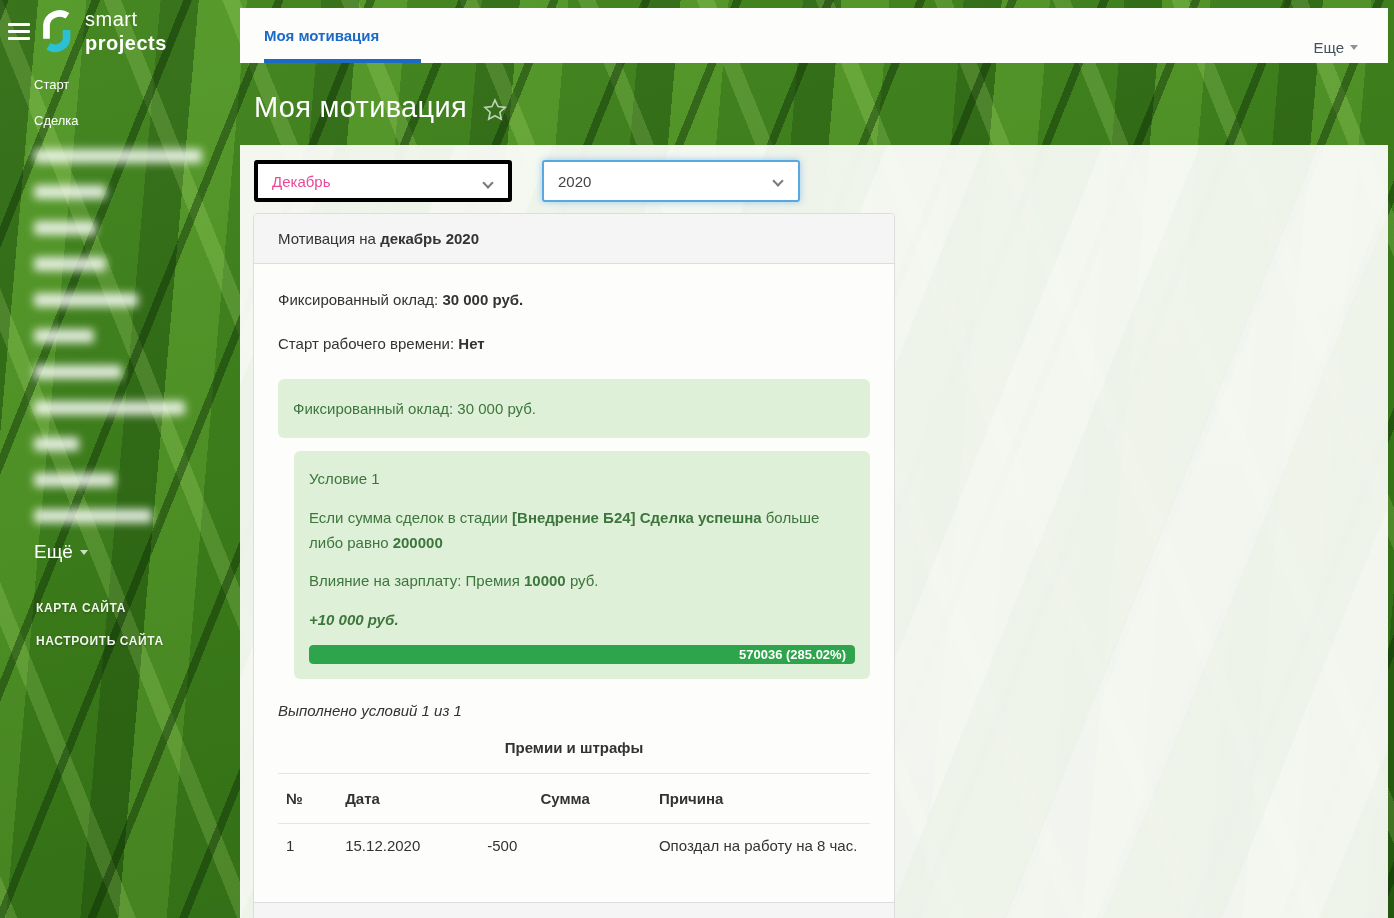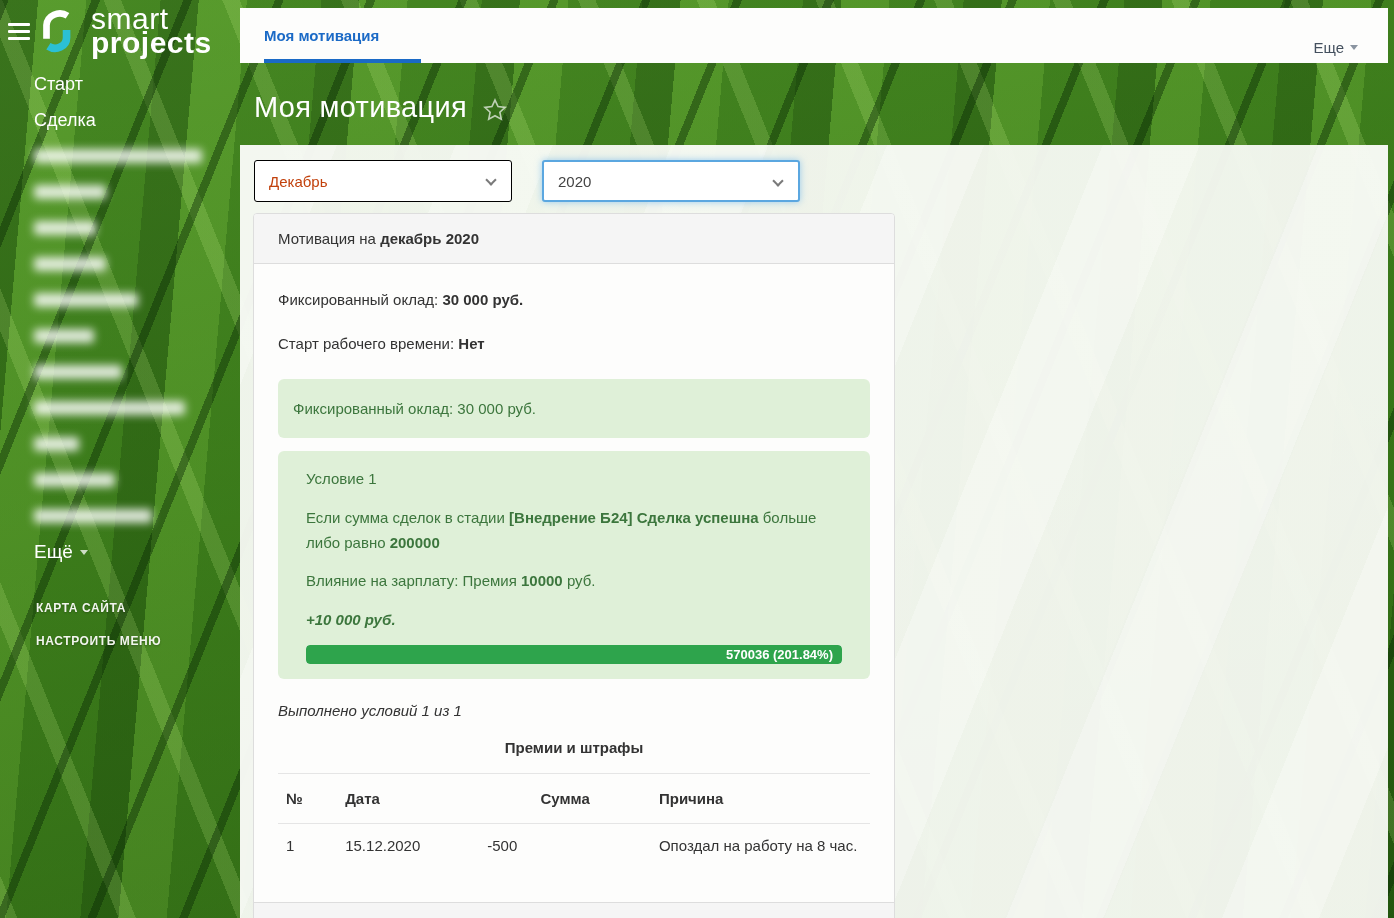--- a/index.html
+++ b/index.html
@@ -15,23 +15,23 @@
       repeating-linear-gradient(68deg, rgba(215,255,150,.16) 0 16px, transparent 16px 110px),
       repeating-linear-gradient(95deg, rgba(25,75,10,.45) 0 38px, rgba(95,165,48,.38) 38px 86px, rgba(50,115,22,.42) 86px 160px),
       linear-gradient(165deg, #55962c 0%, #417f1d 45%, #2c5f12 100%);
   }
 
   
   .sidebar { position: absolute; left: 0; top: 0; width: 240px; height: 100%; color: #fff; }
   .hamburger { position: absolute; left: 8px; top: 23px; width: 22px; height: 17px; cursor: pointer; }
   .hamburger span { display: block; height: 3px; background: #fff; margin-bottom: 4px; border-radius: 1px; }
   .logo { position: absolute; left: 36px; top: 7px; display: flex; align-items: center; }
-  .logo-text { margin-left: 13px; color: #fff; font-size: 30px; line-height: 24px; letter-spacing: .5px; }
+  .logo-text { margin-left: 7px; color: #fff; font-size: 20px; line-height: 24px; letter-spacing: .5px; }
   .menu { position: absolute; top: 66px; left: 34px; right: 16px; }
-  .menu-slot { height: 36px; display: flex; align-items: center; font-size: 18px; color: #fff; cursor: pointer; }
+  .menu-slot { height: 36px; display: flex; align-items: center; font-size: 13px; color: #fff; cursor: pointer; }
   .blur-bar { height: 14px; border-radius: 3px; background: rgba(255,255,255,.82); filter: blur(4px); }
   .menu-more { font-size: 19px; }
   .caret-down { display: inline-block; width: 0; height: 0; border-left: 4px solid transparent;
     border-right: 4px solid transparent; border-top: 5px solid rgba(255,255,255,.75); margin-left: 7px; }
   .sidebar-bottom { position: absolute; top: 592px; left: 36px; }
   .sidebar-bottom .blink { display: block; height: 33px; line-height: 33px; font-size: 12px; font-weight: bold;
     letter-spacing: .6px; color: #f2f5ee; text-shadow: 0 1px 2px rgba(0,0,0,.25); cursor: pointer; }
 
   
   .navbar { position: absolute; left: 240px; top: 8px; right: 6px; height: 55px; background: #fdfdfc; }
@@ -49,36 +49,36 @@
   .star { margin-left: 15px; margin-top: 4px; cursor: pointer; opacity: .85; }
 
   
   .content { position: absolute; left: 240px; top: 145px; right: 6px; bottom: 0;
     background: rgba(248,250,245,.96); }
   .content::before { content: ""; position: absolute; inset: 0; pointer-events: none; opacity: .4;
     background: repeating-linear-gradient(112deg, rgba(255,255,255,.5) 0 90px, rgba(226,234,220,.28) 90px 200px); }
   .content > * { position: relative; z-index: 1; }
 
   .filters { display: flex; gap: 30px; margin: 15px 0 0 14px; }
-  .select { width: 258px; height: 42px; background: #fff; border: 1px solid #000000; border-radius: 3px;
-    display: flex; align-items: center; padding-left: 14px; font-size: 15px; color: #c2410c; position: relative; cursor: pointer; }
+  .select { width: 258px; height: 42px; background: #fff; border: 4px solid #000000; border-radius: 3px;
+    display: flex; align-items: center; padding-left: 14px; font-size: 15px; color: #ec4899; position: relative; cursor: pointer; }
   .select .chev { position: absolute; right: 16px; top: 15px; width: 8px; height: 8px;
     border-right: 2px solid #7a7a7a; border-bottom: 2px solid #7a7a7a; transform: rotate(45deg); }
   .select.focused { border: 2px solid #5ba7e0; box-shadow: 0 0 7px rgba(82,168,236,.55); color: #444; }
 
   
   .panel { width: 642px; margin: 11px 0 0 13px; background: #fdfdfc; border: 1px solid #ddd; border-radius: 4px; overflow: hidden; }
   .panel-header { background: #f5f5f5; border-bottom: 1px solid #ddd; padding: 16px 24px; font-size: 15px; color: #333; }
   .panel-body { padding: 27px 24px 0; font-size: 15px; color: #333; }
   .panel-body p.row-line { margin-bottom: 27px; }
   b { font-weight: bold; }
 
   .alert { background: #dff0d8; color: #3c763d; border-radius: 6px; font-size: 15px; }
   .alert-fixed { padding: 21px 15px; margin-bottom: 13px; }
-  .alert-cond { padding: 16px 28px 15px; }
+  .alert-cond { padding: 16px 15px 15px; margin-left: 16px; }
   .alert-cond p { margin-bottom: 14px; line-height: 1.65; }
   .alert-cond .bonus { font-weight: bold; margin-bottom: 12px; font-style: italic; }
 
   .progress { height: 19px; border-radius: 4px; background: #e9ecef; overflow: hidden; }
   .progress-fill { height: 100%; background: #2ea44c; border-radius: 4px; text-align: right;
     color: #fff; font-size: 13px; font-weight: bold; line-height: 19px; padding-right: 9px; }
 
   .fulfilled { font-style: italic; margin: 23px 0 10px; color: #333; }
   .table-title { text-align: center; font-weight: bold; margin: 20px 0 17px; font-size: 15px; color: #333; }
 
@@ -160,21 +160,21 @@
           </div>
         </div>
       <div class="menu-slot menu-more">
         <span>Ещё</span>
         <span class="caret-down"></span>
       </div>
     </div>
 
     <div class="sidebar-bottom">
       <span class="blink">КАРТА САЙТА</span>
-      <span class="blink">НАСТРОИТЬ МЕНЮ</span>
+      <span class="blink">НАСТРОИТЬ САЙТА</span>
     </div>
   </div>
 
   <div class="navbar">
     <div class="nav-tab">
       <span>Моя мотивация</span>
     </div>
     <div class="nav-more">
       <span>Еще</span>
       <span class="caret-down"></span>
@@ -224,21 +224,21 @@
           <p>Условие 1</p>
           <p>
             <span>Если сумма сделок в стадии </span><b>[Внедрение Б24] Сделка успешна</b><span> больше либо равно </span><b>200000</b>
           </p>
           <p>
             <span>Влияние на зарплату: Премия </span><b>10000</b><span> руб.</span>
           </p>
           <p class="bonus">+10 000 руб.</p>
           <div class="progress">
             <div class="progress-fill" style="width: 100%;">
-              <span>570036 (201.84%)</span>
+              <span>570036 (285.02%)</span>
             </div>
           </div>
         </div>
 
         <p class="fulfilled">Выполнено условий 1 из 1</p>
         <div class="table-title">Премии и штрафы</div>
 
         <table class="bonuses">
           <thead>
               <tr>

